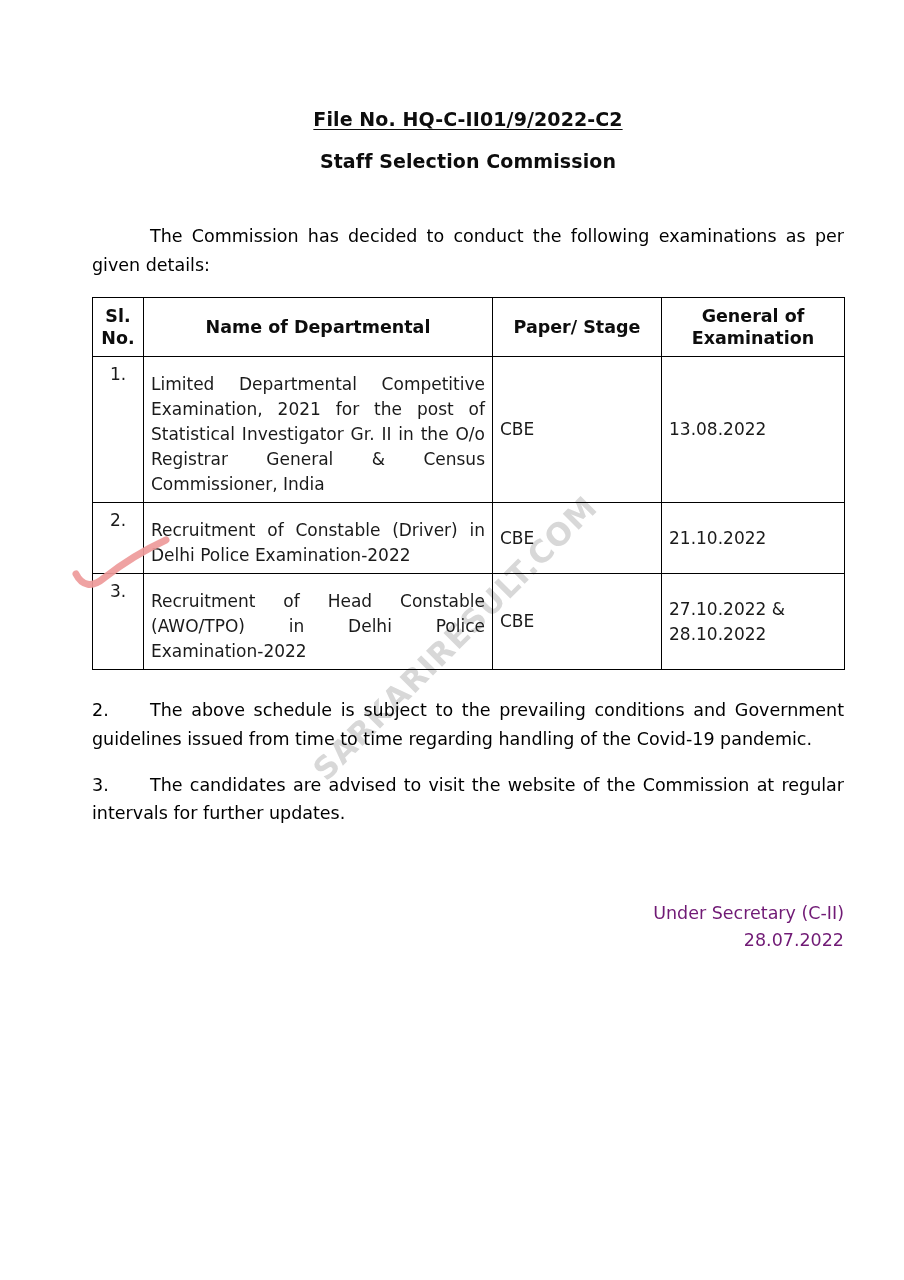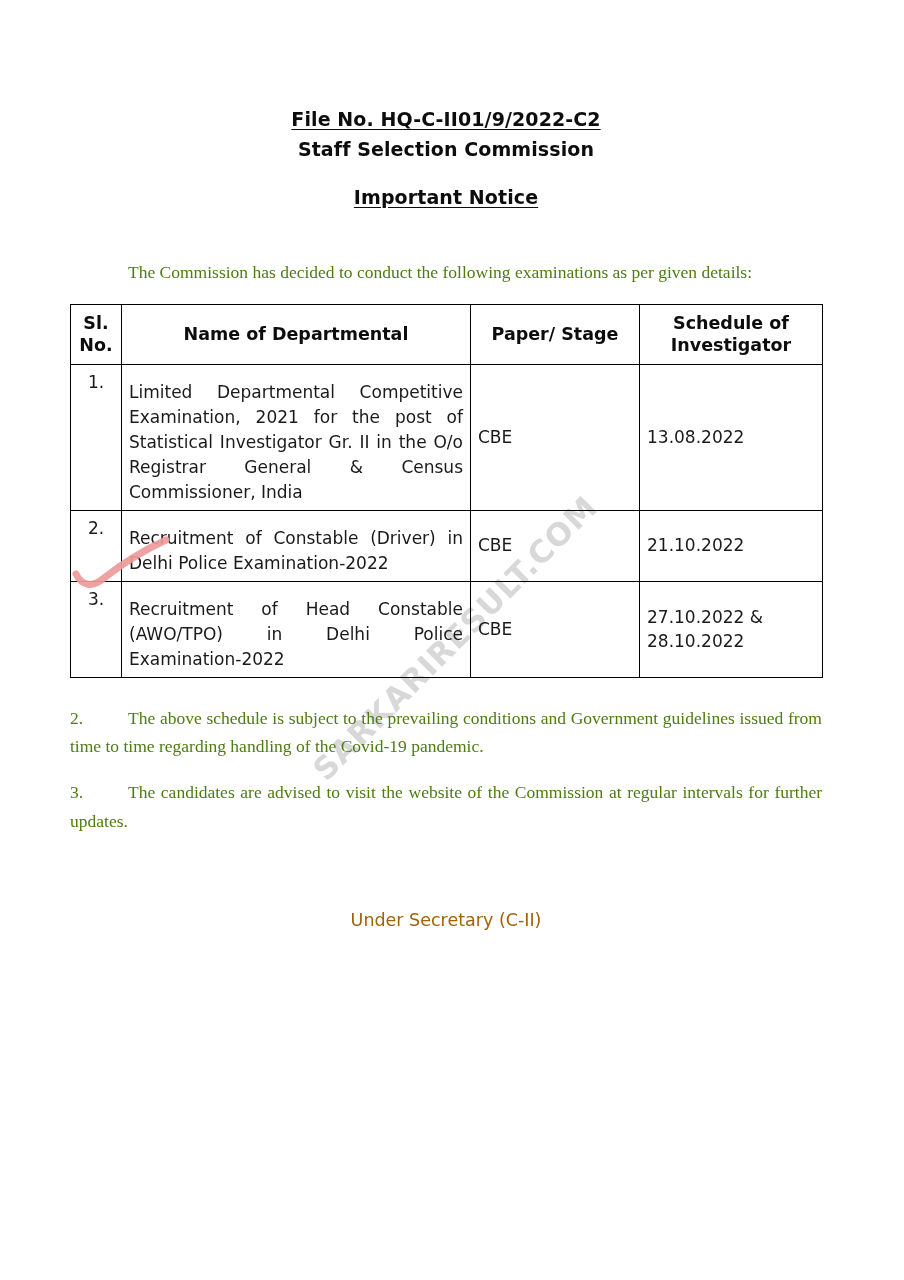--- a/index.html
+++ b/index.html
@@ -13,54 +13,53 @@
   }
   .page {
     position: relative;
     width: 904px;
     height: 1280px;
     background: #ffffff;
     overflow: hidden;
   }
   .content {
     position: absolute;
-    left: 70px;
+    left: 92px;
     top: 0;
     width: 752px;
   }
 
   
   .doc-heading {
     text-align: center;
     font-weight: bold;
     font-size: 19px;
     letter-spacing: 0.1px;
     color: #0d0d0d;
   }
   .file-no {
     margin-top: 108px;
     text-decoration: underline;
     text-underline-offset: 3px;
   }
   .org-name {
-    margin-top: 8px;
+    margin-top: 20px;
   }
   .notice-title {
     margin-top: 26px;
     text-decoration: underline;
     text-underline-offset: 3px;
   }
 
   
   .para {
     font-size: 17.5px;
     line-height: 1.63;
     text-align: justify;
-    color: #4d7c0f;
-    font-family: Liberation Serif, serif;
+    color: #000000;
   }
   .para.intro {
     margin-top: 50px;
     text-indent: 58px;
   }
   .para.numbered {
     position: relative;
     padding-left: 0;
   }
   .para-num {
@@ -111,24 +110,24 @@
     hyphens: none;
   }
   td.cell-paper,
   td.cell-sched {
     line-height: 1.45;
   }
 
   
   .signature {
     margin-top: 72px;
-    text-align: center;
+    text-align: right;
     font-size: 17.5px;
     line-height: 1.58;
-    color: #a16207;
+    color: #701a75;
   }
 
   
   .watermark {
     position: absolute;
     left: 255px;
     top: 620px;
     width: 400px;
     text-align: center;
     font-family: "DejaVu Sans", sans-serif;
@@ -157,37 +156,36 @@
 <body>
 
 <div class="page">
 
   <div class="watermark">SARKARIRESULT.COM</div>
 
   <div class="content">
 
     <div class="doc-heading file-no">File No. HQ-C-II01/9/2022-C2</div>
     <div class="doc-heading org-name">Staff Selection Commission</div>
-    <div class="doc-heading notice-title">Important Notice</div>
 
     <p class="para intro">The Commission has decided to conduct the following examinations as per given details:</p>
 
     <table class="exam-table">
       <colgroup>
         <col class="col-sl">
         <col class="col-name">
         <col class="col-paper">
         <col class="col-sched">
       </colgroup>
       <thead>
         <tr>
           <th>Sl. No.</th>
           <th>Name of Departmental</th>
           <th>Paper/ Stage</th>
-          <th>Schedule of Investigator</th>
+          <th>General of Examination</th>
         </tr>
       </thead>
       <tbody>
         <tr>
           <td class="cell-sl">1.</td>
           <td class="cell-name">Limited Departmental Competitive Examination, 2021 for the post of Statistical Investigator Gr. II in the O/o Registrar General &amp; Census Commissioner, India</td>
           <td class="cell-paper">CBE</td>
           <td class="cell-sched">13.08.2022</td>
         </tr>
         <tr>
@@ -208,20 +206,21 @@
     <p class="para numbered p2">
       <span class="para-num">2.</span><span>The above schedule is subject to the prevailing conditions and Government guidelines issued from time to time regarding handling of the Covid-19 pandemic.</span>
     </p>
 
     <p class="para numbered p3">
       <span class="para-num">3.</span><span>The candidates are advised to visit the website of the Commission at regular intervals for further updates.</span>
     </p>
 
     <div class="signature">
       <div>Under Secretary (C-II)</div>
+      <div>28.07.2022</div>
     </div>
 
   </div>
 
   <svg class="check-mark" viewBox="0 0 120 60" xmlns="http://www.w3.org/2000/svg">
     <path d="M6 38 C 12 50, 22 52, 34 42 C 48 31, 70 16, 96 4" fill="none" stroke="#ee9a9a" stroke-width="7" stroke-linecap="round" stroke-linejoin="round" opacity="0.92"></path>
   </svg>
 
 </div>
 

